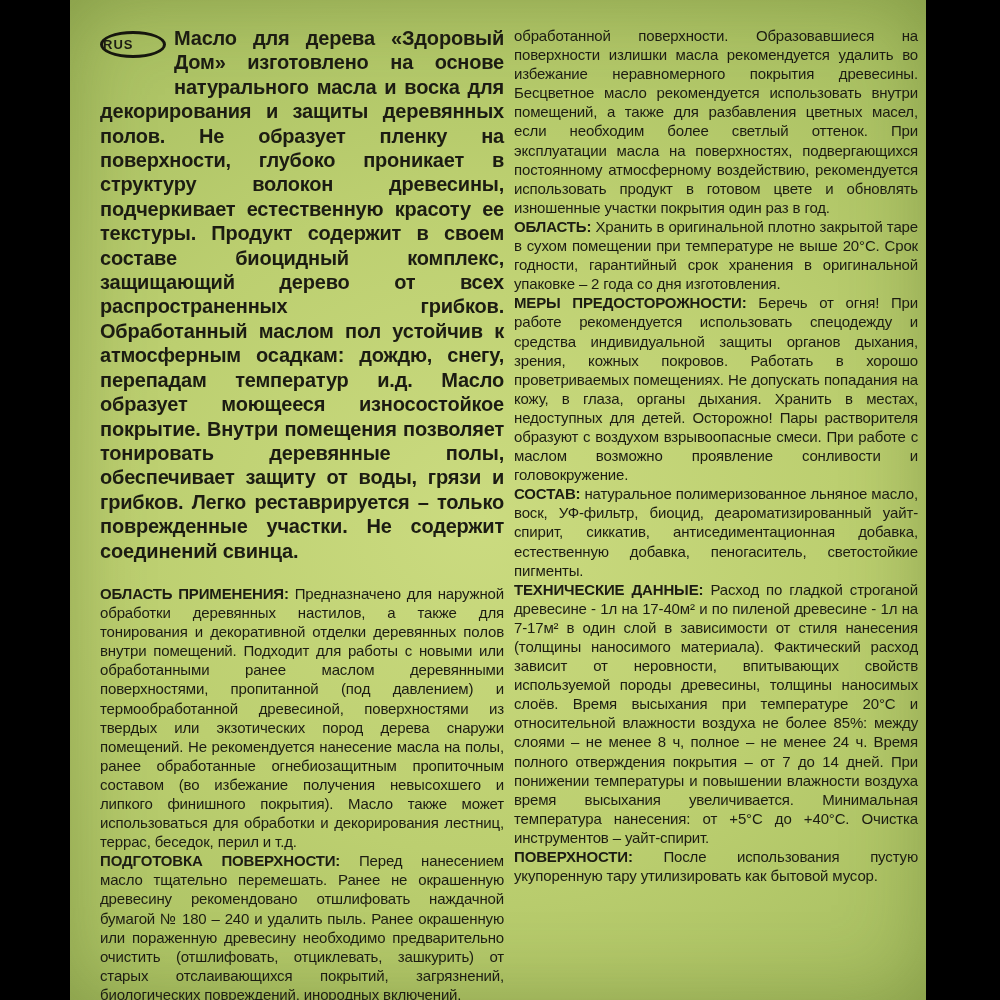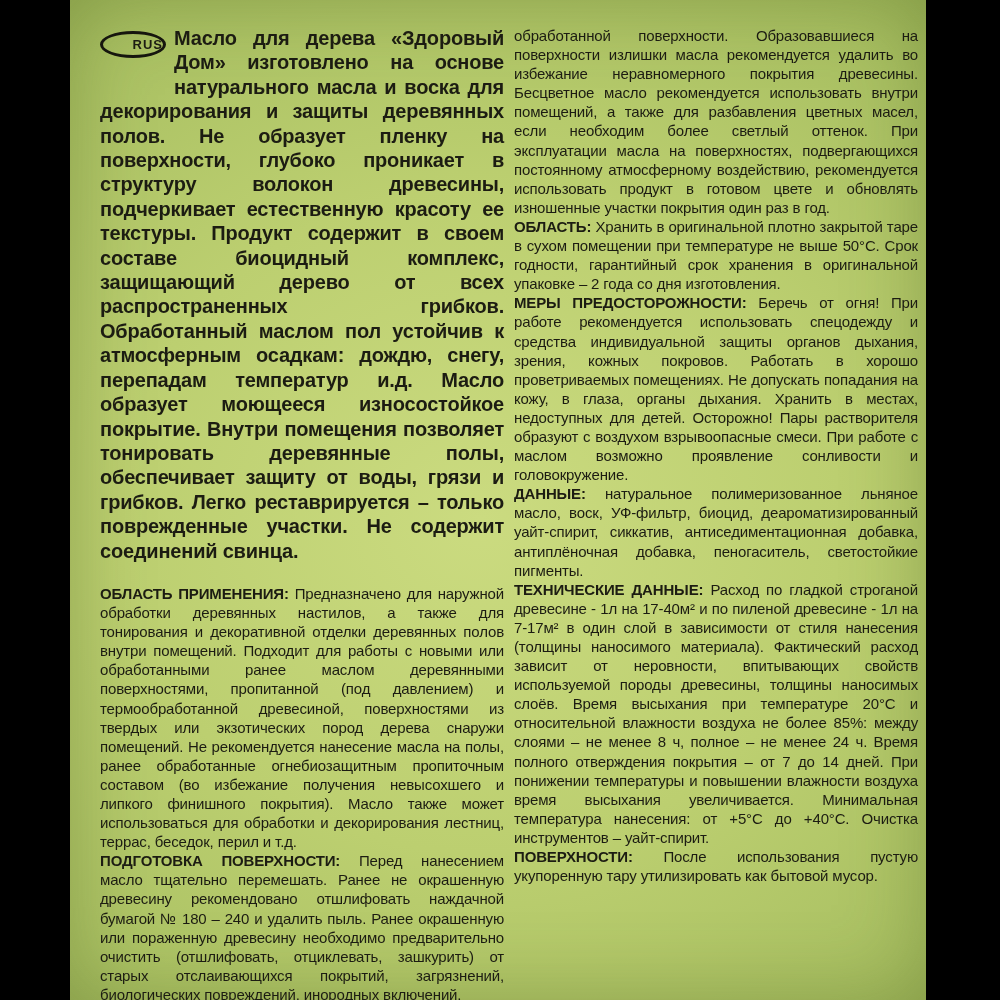--- a/index.html
+++ b/index.html
@@ -31,21 +31,21 @@
     letter-spacing:-0.15px;
   }
   .sec b{font-weight:700;}
   .badge-float{
     float:left;width:74px;height:50px;
   }
   .rus-badge{
     display:inline-block;margin-top:5px;
     width:60px;height:21px;
     border:3px solid #16160e;border-radius:50%;
-    text-align:right;line-height:21px;
+    text-align:left;line-height:21px;
     font-size:13px;font-weight:700;letter-spacing:1px;
   }
 </style>
 </head>
 <body>
 
 <div class="label">
 
   <div class="col">
 
@@ -54,25 +54,25 @@
     <p class="sec"><b>ОБЛАСТЬ ПРИМЕНЕНИЯ:</b> <span>Предназначено для наружной обработки деревянных настилов, а также для тонирования и декоративной отделки деревянных полов внутри помещений. Подходит для работы с новыми или обработанными ранее маслом деревянными поверхностями, пропитанной (под давлением) и термообработанной древесиной, поверхностями из твердых или экзотических пород дерева снаружи помещений. Не рекомендуется нанесение масла на полы, ранее обработанные огнебиозащитным пропиточным составом (во избежание получения невысохшего и липкого финишного покрытия). Масло также может использоваться для обработки и декорирования лестниц, террас, беседок, перил и т.д.</span></p>
 
     <p class="sec"><b>ПОДГОТОВКА ПОВЕРХНОСТИ:</b> <span>Перед нанесением масло тщательно перемешать. Ранее не окрашенную древесину рекомендовано отшлифовать наждачной бумагой № 180 – 240 и удалить пыль. Ранее окрашенную или пораженную древесину необходимо предварительно очистить (отшлифовать, отциклевать, зашкурить) от старых отслаивающихся покрытий, загрязнений, биологических повреждений, инородных включений.</span></p>
 
   </div>
 
   <div class="col">
 
     <p class="sec">обработанной поверхности. Образовавшиеся на поверхности излишки масла рекомендуется удалить во избежание неравномерного покрытия древесины. Бесцветное масло рекомендуется использовать внутри помещений, а также для разбавления цветных масел, если необходим более светлый оттенок. При эксплуатации масла на поверхностях, подвергающихся постоянному атмосферному воздействию, рекомендуется использовать продукт в готовом цвете и обновлять изношенные участки покрытия один раз в год.</p>
 
-    <p class="sec"><b>ОБЛАСТЬ:</b> <span>Хранить в оригинальной плотно закрытой таре в сухом помещении при температуре не выше 50°С. Срок годности, гарантийный срок хранения в оригинальной упаковке – 2 года со дня изготовления.</span></p>
+    <p class="sec"><b>ОБЛАСТЬ:</b> <span>Хранить в оригинальной плотно закрытой таре в сухом помещении при температуре не выше 20°С. Срок годности, гарантийный срок хранения в оригинальной упаковке – 2 года со дня изготовления.</span></p>
 
     <p class="sec"><b>МЕРЫ ПРЕДОСТОРОЖНОСТИ:</b> <span>Беречь от огня! При работе рекомендуется использовать спецодежду и средства индивидуальной защиты органов дыхания, зрения, кожных покровов. Работать в хорошо проветриваемых помещениях. Не допускать попадания на кожу, в глаза, органы дыхания. Хранить в местах, недоступных для детей. Осторожно! Пары растворителя образуют с воздухом взрывоопасные смеси. При работе с маслом возможно проявление сонливости и головокружение.</span></p>
 
-    <p class="sec"><b>ДАННЫЕ:</b> <span>натуральное полимеризованное льняное масло, воск, УФ-фильтр, биоцид, деароматизированный уайт-спирит, сиккатив, антиседиментационная добавка, антиплёночная добавка, пеногаситель, светостойкие пигменты.</span></p>
+    <p class="sec"><b>СОСТАВ:</b> <span>натуральное полимеризованное льняное масло, воск, УФ-фильтр, биоцид, деароматизированный уайт-спирит, сиккатив, антиседиментационная добавка, естественную добавка, пеногаситель, светостойкие пигменты.</span></p>
 
     <p class="sec"><b>ТЕХНИЧЕСКИЕ ДАННЫЕ:</b> <span>Расход по гладкой строганой древесине - 1л на 17-40м² и по пиленой древесине - 1л на 7-17м² в один слой в зависимости от стиля нанесения (толщины наносимого материала). Фактический расход зависит от неровности, впитывающих свойств используемой породы древесины, толщины наносимых слоёв. Время высыхания при температуре 20°С и относительной влажности воздуха не более 85%: между слоями – не менее 8 ч, полное – не менее 24 ч. Время полного отверждения покрытия – от 7 до 14 дней. При понижении температуры и повышении влажности воздуха время высыхания увеличивается. Минимальная температура нанесения: от +5°С до +40°С. Очистка инструментов – уайт-спирит.</span></p>
 
     <p class="sec"><b>ПОВЕРХНОСТИ:</b> <span>После использования пустую укупоренную тару утилизировать как бытовой мусор.</span></p>
 
   </div>
 
 </div>
 
 </body></html>

